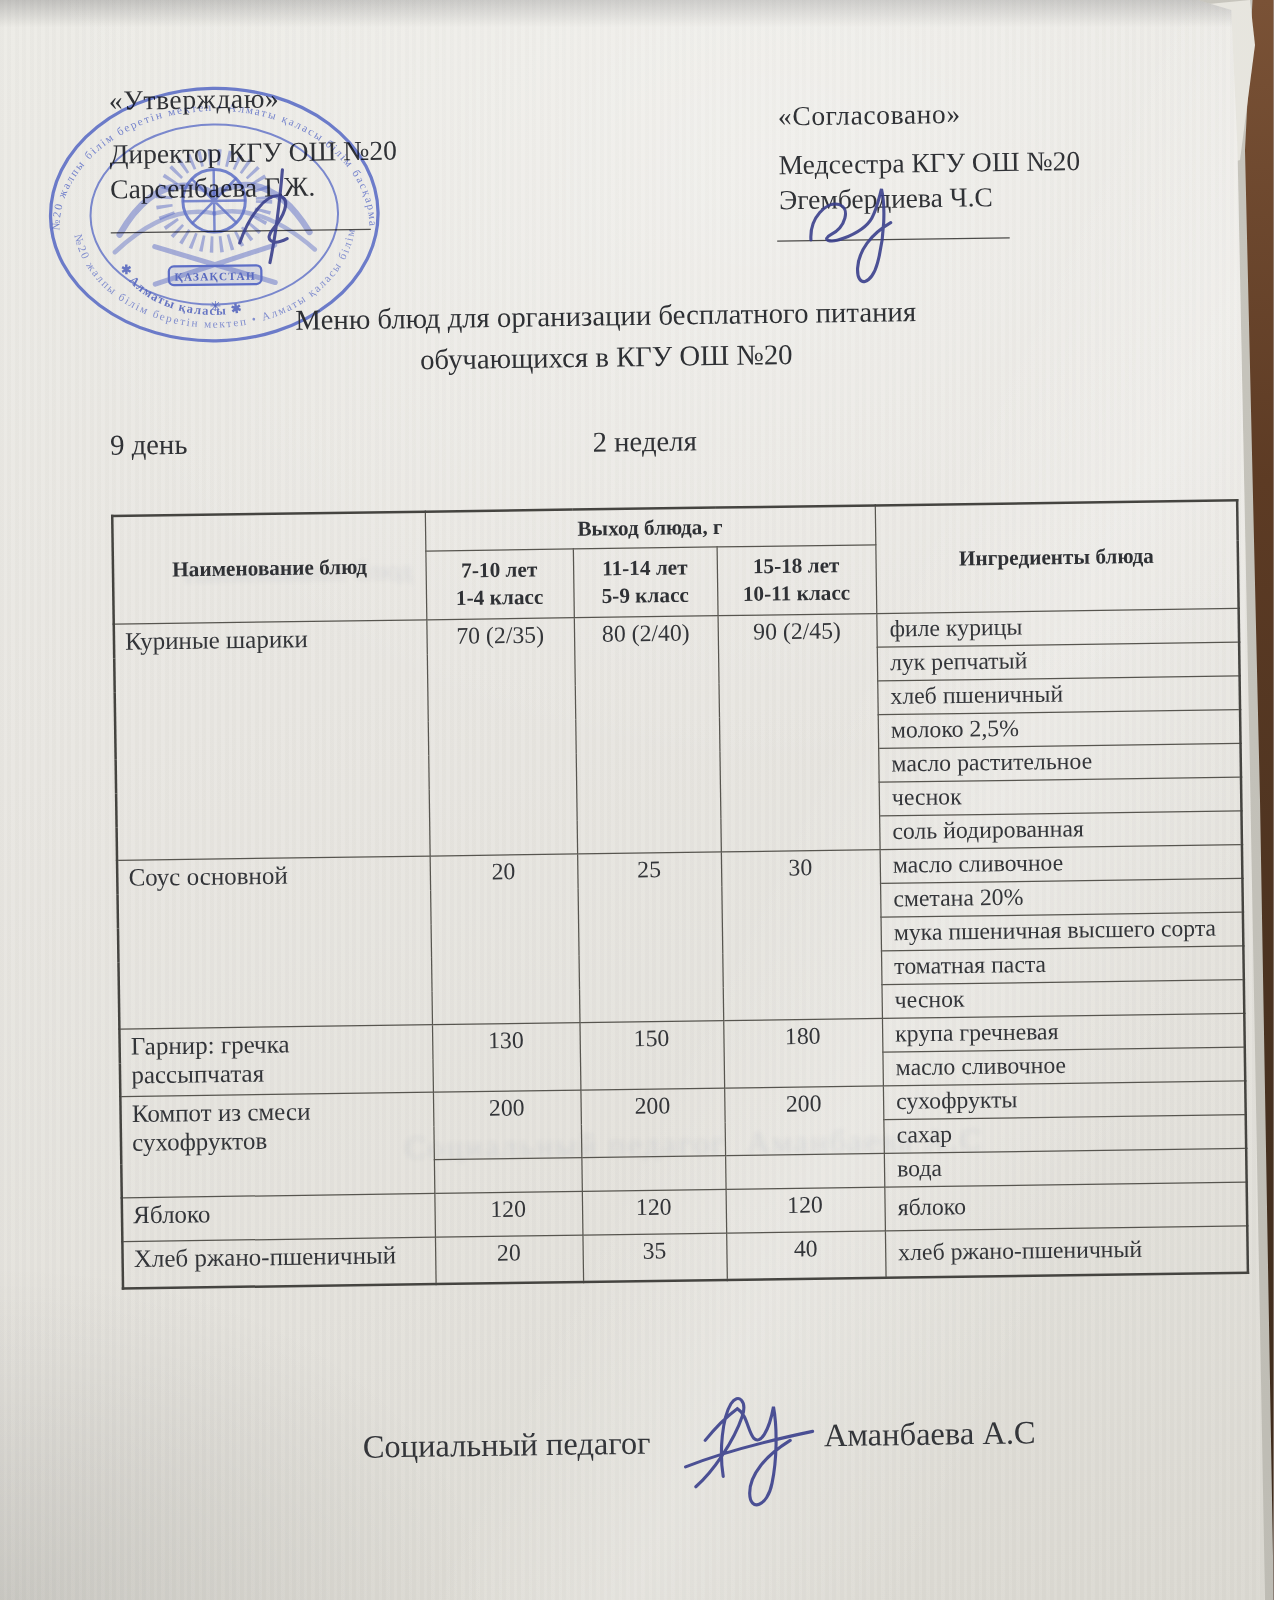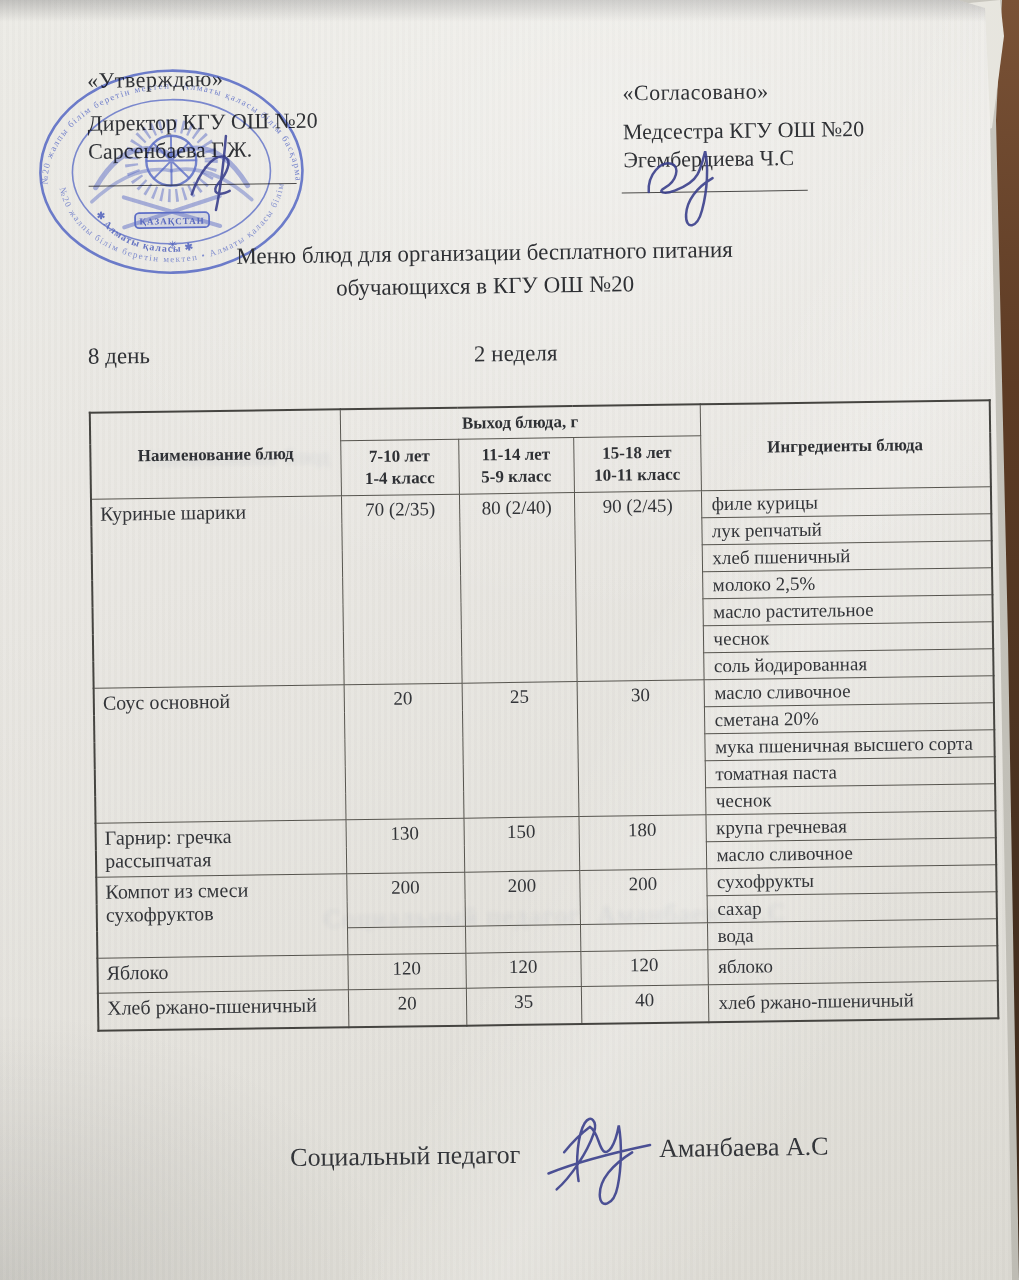--- a/index.html
+++ b/index.html
@@ -128,21 +128,21 @@
       <text font-size="10" font-weight="bold" fill="#3b4fb8" letter-spacing="1" opacity=".9">
         <textPath href="#arcCity">✱ Алматы қаласы ✱</textPath>
       </text>
     </svg>
 
     <div class="abs title">
       <div>Меню блюд для организации бесплатного питания</div>
       <div>обучающихся в КГУ ОШ №20</div>
     </div>
 
-    <div class="abs meta" style="left:92px;top:338px;">8 день</div>
+    <div class="abs meta" style="left:92px;top:338px;">9 день</div>
     <div class="abs meta" style="left:478px;top:341px;">2 неделя</div>
 
     <table class="menu abs" style="left:92px;top:406px;">
       <colgroup>
         <col style="width:250px">
           <col style="width:118px">
           <col style="width:115px">
           <col style="width:127px">
           <col style="width:290px">
       </colgroup>

